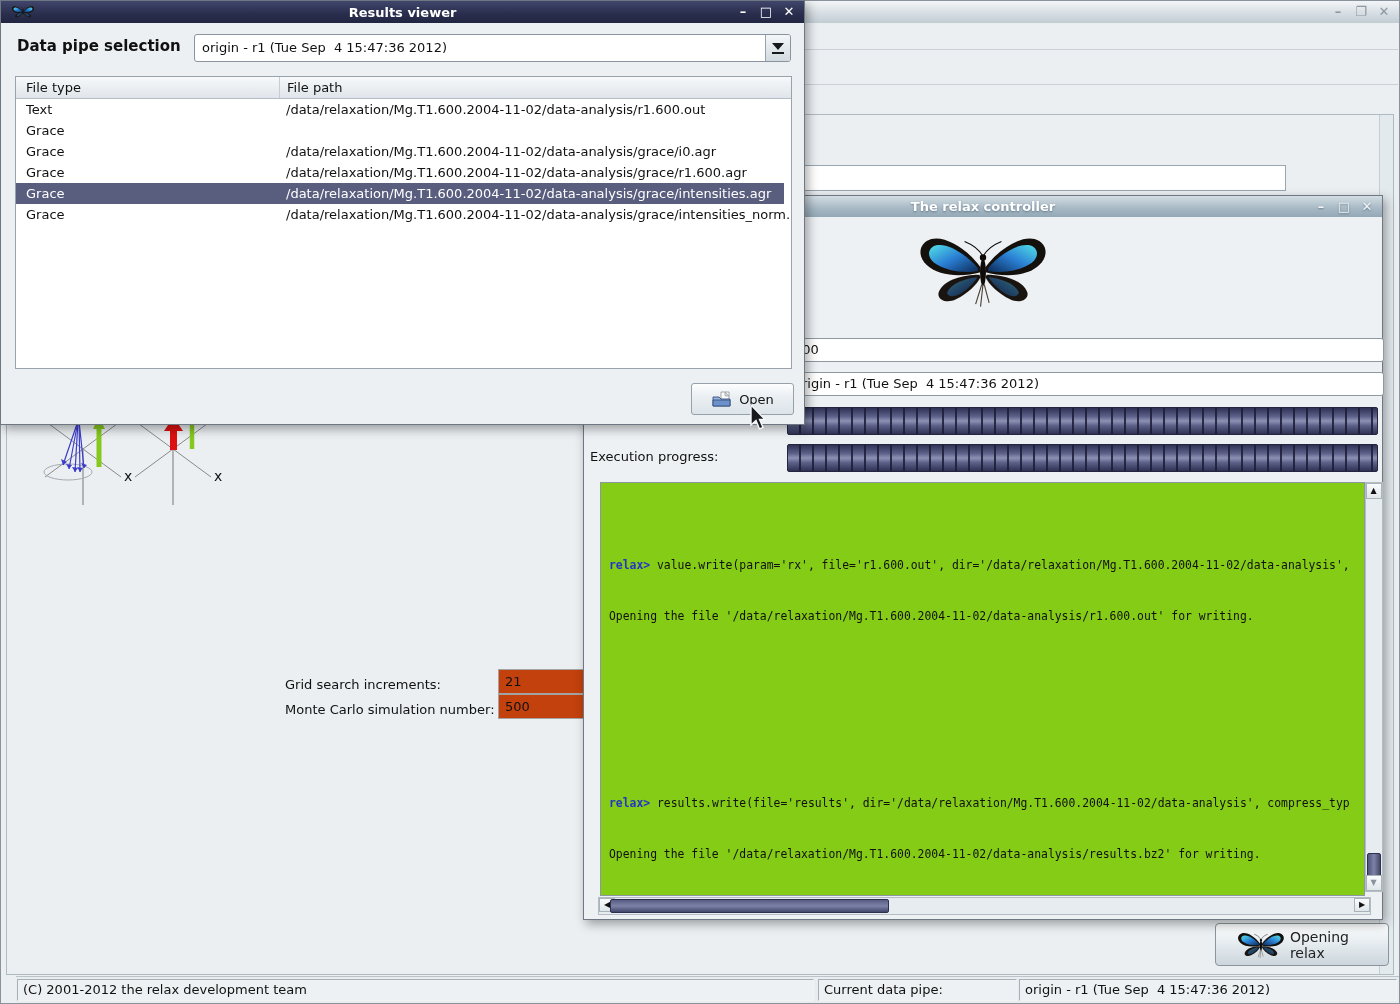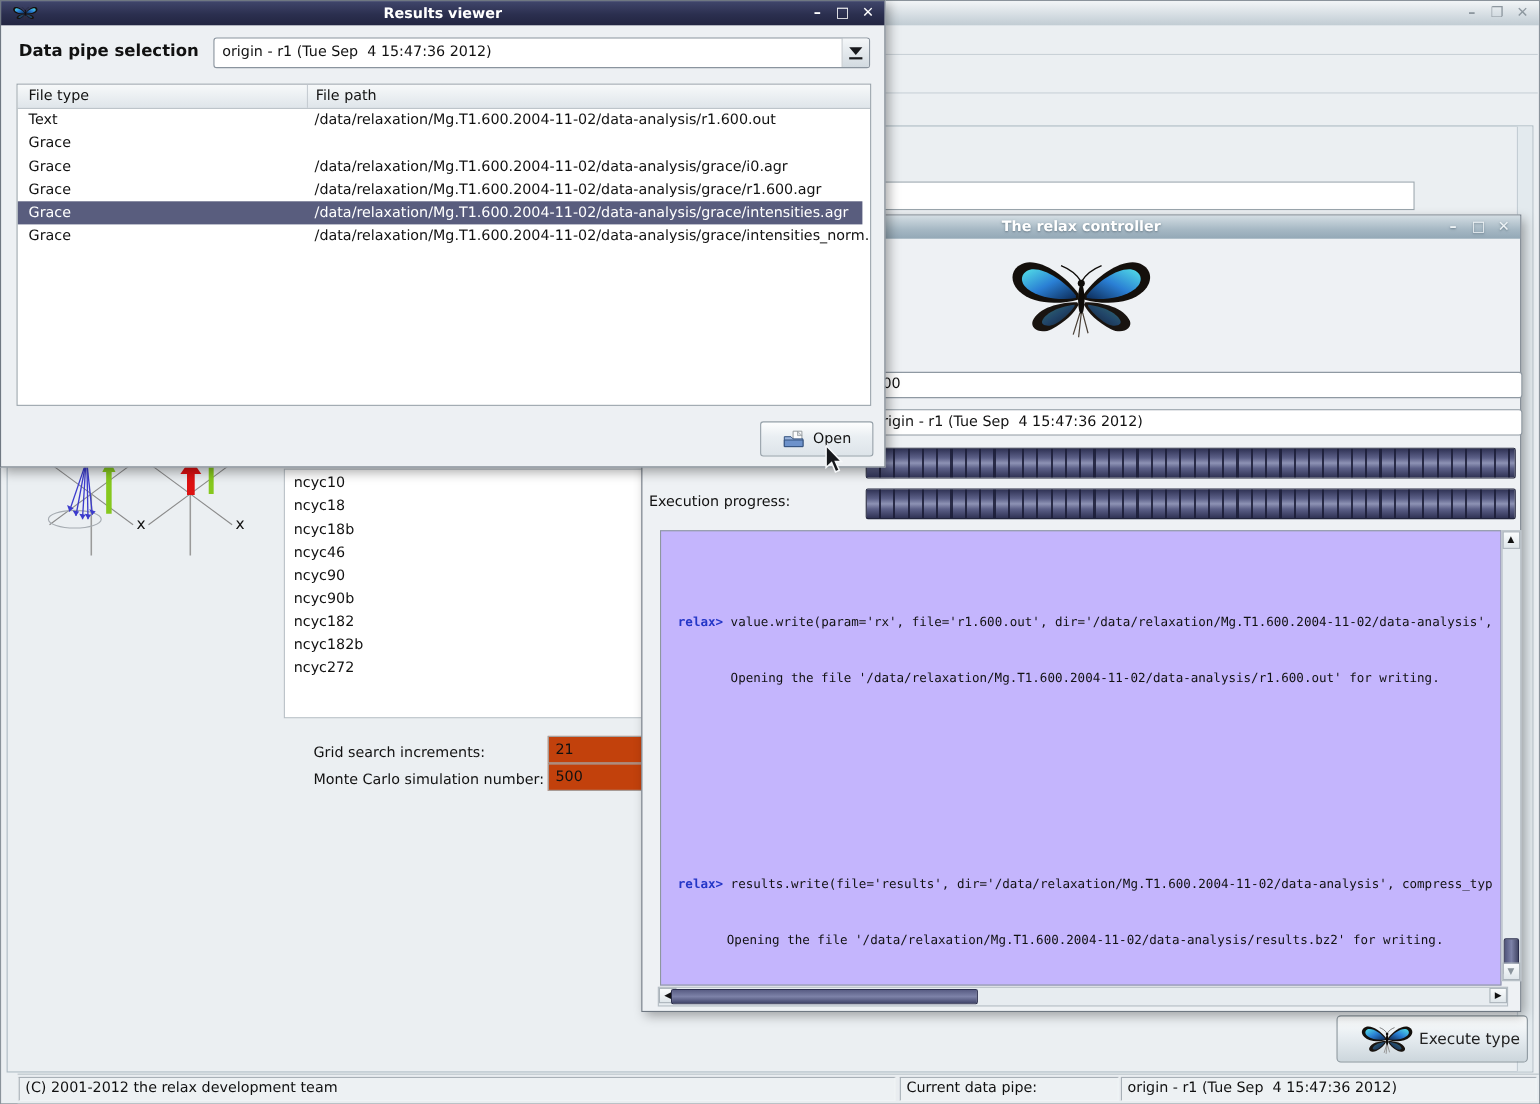--- a/index.html
+++ b/index.html
@@ -52,24 +52,24 @@
   #butterfly-big{position:absolute;left:50%;top:32px;transform:translateX(-50%);
     width:200px;height:86px;}
   .ctrl-field{position:absolute;left:203px;width:589px;height:22px;background:#fff;
     border:1px solid #8f99a2;border-radius:3px;line-height:22px;padding-left:6px;
     white-space:pre;overflow:hidden;}
   .pbar{position:absolute;left:203px;width:589px;height:26px;border:1px solid #23263e;border-radius:2px;
     background:
       repeating-linear-gradient(90deg,rgba(22,24,48,0) 0 11px,rgba(26,28,54,.85) 11px 13px),
       linear-gradient(180deg,#2f3254 0%,#5c6088 32%,#8d92b4 50%,#5c6088 68%,#2f3254 100%);}
   #exec-label{position:absolute;left:6px;top:253px;}
-  #console{position:absolute;left:16px;top:286px;width:755px;height:406px;background:#c4b5fd;
+  #console{position:absolute;left:16px;top:286px;width:755px;height:406px;background:#84cc16;
     border:1px solid #8d979f;padding:6px 0 0 8px;overflow:hidden;
     font-family:"DejaVu Sans Mono","Liberation Mono",monospace;font-size:11.4px;line-height:17px;
-    white-space:pre;text-align:center;}
+    white-space:pre;}
   .prompt{color:#2436c7;font-weight:bold;}
   .cline{height:17px;}
   
   #vscroll{position:absolute;left:780.5px;top:286px;width:16px;height:408px;
     background:#e7ecf0;border:1px solid #b5bdc4;}
   .sbtn{position:absolute;left:0;width:14px;height:14px;background:linear-gradient(180deg,#fafcfd,#dfe6ea);
     border:1px solid #aab3ba;display:flex;align-items:center;justify-content:center;
     font-size:8px;line-height:8px;}
   #vthumb{position:absolute;left:1px;top:370px;width:12px;height:32px;border:1px solid #2c2f4e;border-radius:2px;
     background:linear-gradient(90deg,#51557c,#7d82a8 50%,#454968);}
@@ -155,39 +155,20 @@
       <line x1="114" y1="6" x2="190" y2="62" stroke="#8a8a8a" stroke-width="1"></line>
       <line x1="190" y1="6" x2="114" y2="62" stroke="#8a8a8a" stroke-width="1"></line>
       <line x1="152" y1="34" x2="152" y2="90" stroke="#9a9a9a" stroke-width="1.4"></line>
       <rect x="149" y="14" width="7" height="21" fill="#dd1111"></rect>
       <polygon points="143,16 162,16 152.5,2" fill="#dd1111"></polygon>
       <line x1="171" y1="8" x2="171" y2="34" stroke="#86c81e" stroke-width="4.5"></line>
       <text x="193" y="66" font-size="14" fill="#111">x</text>
       <text x="191" y="7" font-size="13" fill="#333">y</text>
     </svg>
 
-    <div id="spectra-list">
-  <div class="spec-item">ncyc10</div>
-
-  <div class="spec-item">ncyc18</div>
-
-  <div class="spec-item">ncyc18b</div>
-
-  <div class="spec-item">ncyc46</div>
-
-  <div class="spec-item">ncyc90</div>
-
-  <div class="spec-item">ncyc90b</div>
-
-  <div class="spec-item">ncyc182</div>
-
-  <div class="spec-item">ncyc182b</div>
-
-  <div class="spec-item">ncyc272</div>
-</div>
 
     <div class="fieldlabel" style="left:252px;top:673px">Grid search increments:</div>
     <div class="smallfield" style="left:497px;top:668px;width:92px;height:23px">21</div>
     <div class="fieldlabel" style="left:252px;top:698px">Monte Carlo simulation number:</div>
     <div class="smallfield" style="left:497px;top:693px;width:92px;height:23px">500</div>
 
     <div id="execute-btn">
       <span class="bfly-slot" style="display: inline-block; width: 54px; height: 38px;">
   <svg viewBox="0 0 120 70" preserveAspectRatio="xMidYMid meet" style="width: 100%; height: 100%;">
     <defs>
@@ -208,21 +189,21 @@
         <path d="M57,38 C44,38 28,42 24,52 C22,58 30,62 38,58 C48,53 55,46 58,40 Z" fill="#191410"></path>
         <path d="M55,40 C46,41 34,45 31,52 C30,55 35,57 41,54 C48,50 53,44 55,41 Z" fill="url(#bwg)" opacity="0.45"></path>
       </g>
       <ellipse cx="60" cy="36" rx="2.4" ry="11" fill="#0e0b08"></ellipse>
       <circle cx="60" cy="24" r="2.6" fill="#0e0b08"></circle>
       <path d="M60,23 C56,16 50,13 45,11 M60,23 C64,16 70,13 75,11" stroke="#0e0b08" stroke-width="1" fill="none"></path>
       <path d="M59,46 L54,62 M60,46 L58,64 M61,46 L65,61" stroke="#4a4036" stroke-width="0.9" fill="none"></path>
     </g>
   </svg>
 </span>
-      <span>Execute type</span>
+      <span>Opening relax</span>
     </div>
 
     <div id="statusbar">
       <div class="statuscell" style="left:1px;width:790px">(C) 2001-2012 the relax development team</div>
       <div class="statuscell" style="left:802px;width:192px">Current data pipe:</div>
       <div class="statuscell" style="left:1003px;right:2px">origin - r1 (Tue Sep  4 15:47:36 2012)</div>
     </div>
   </div>
 
   <div class="window" id="controller">

